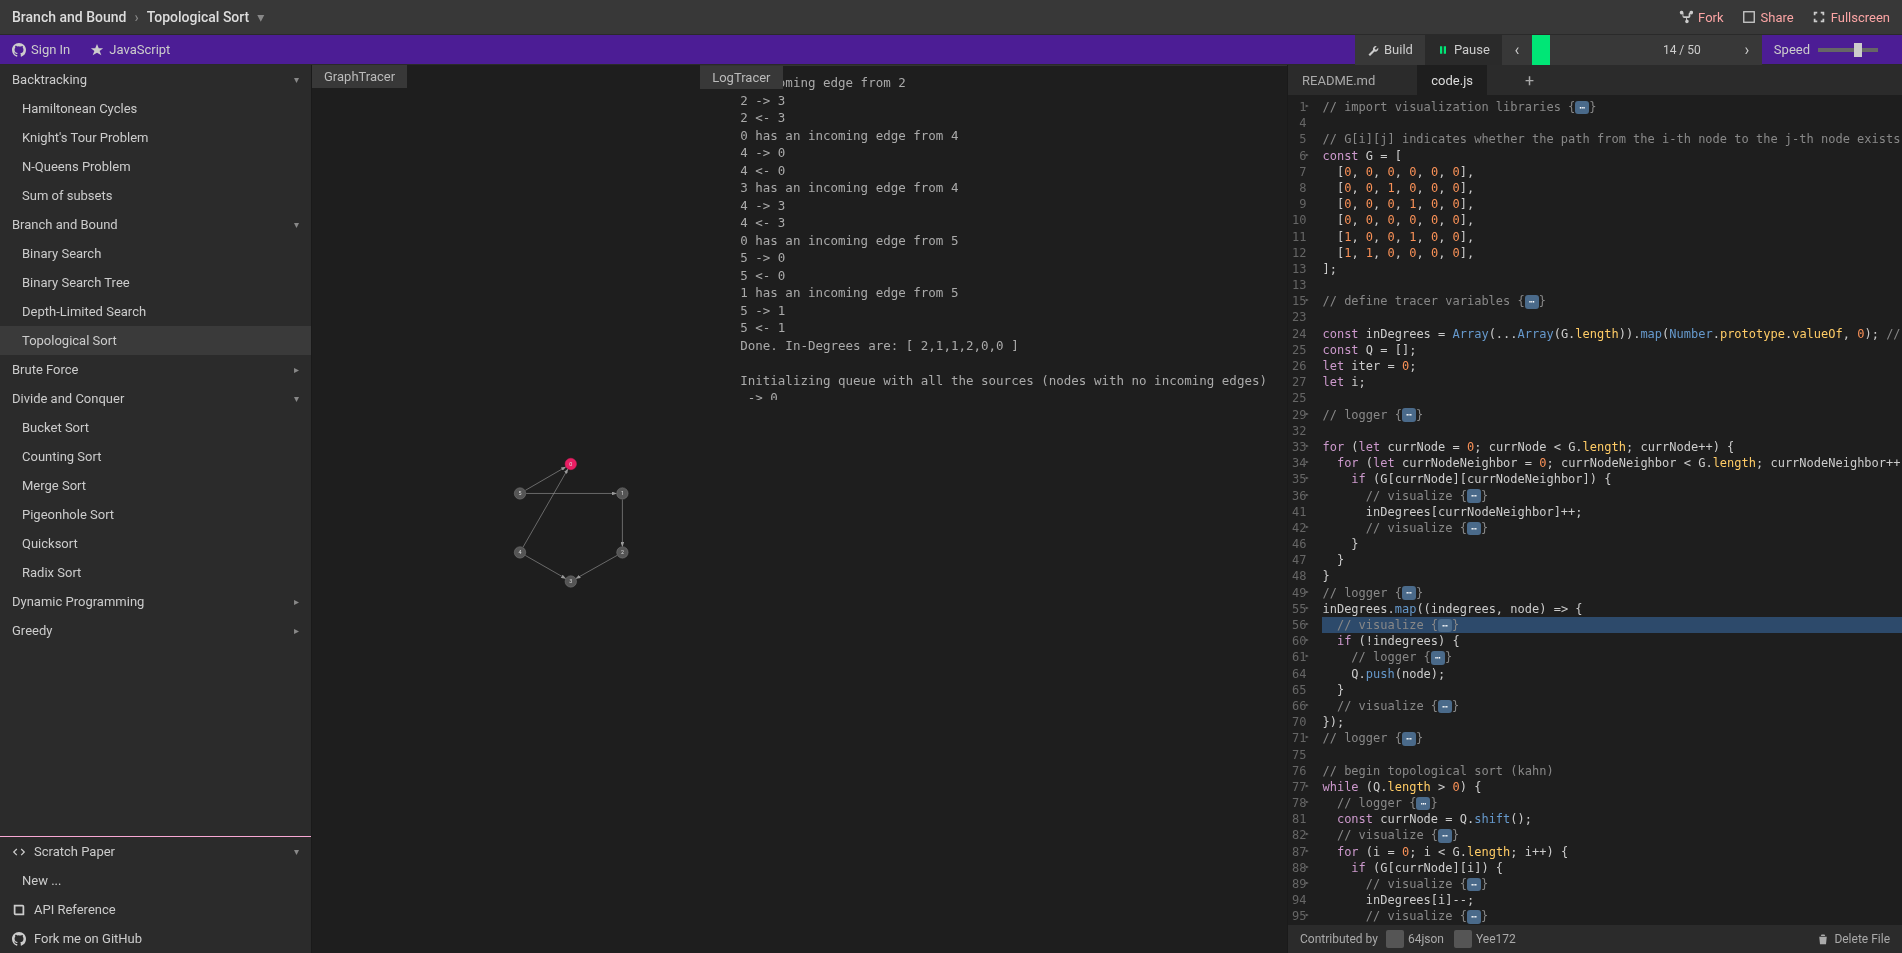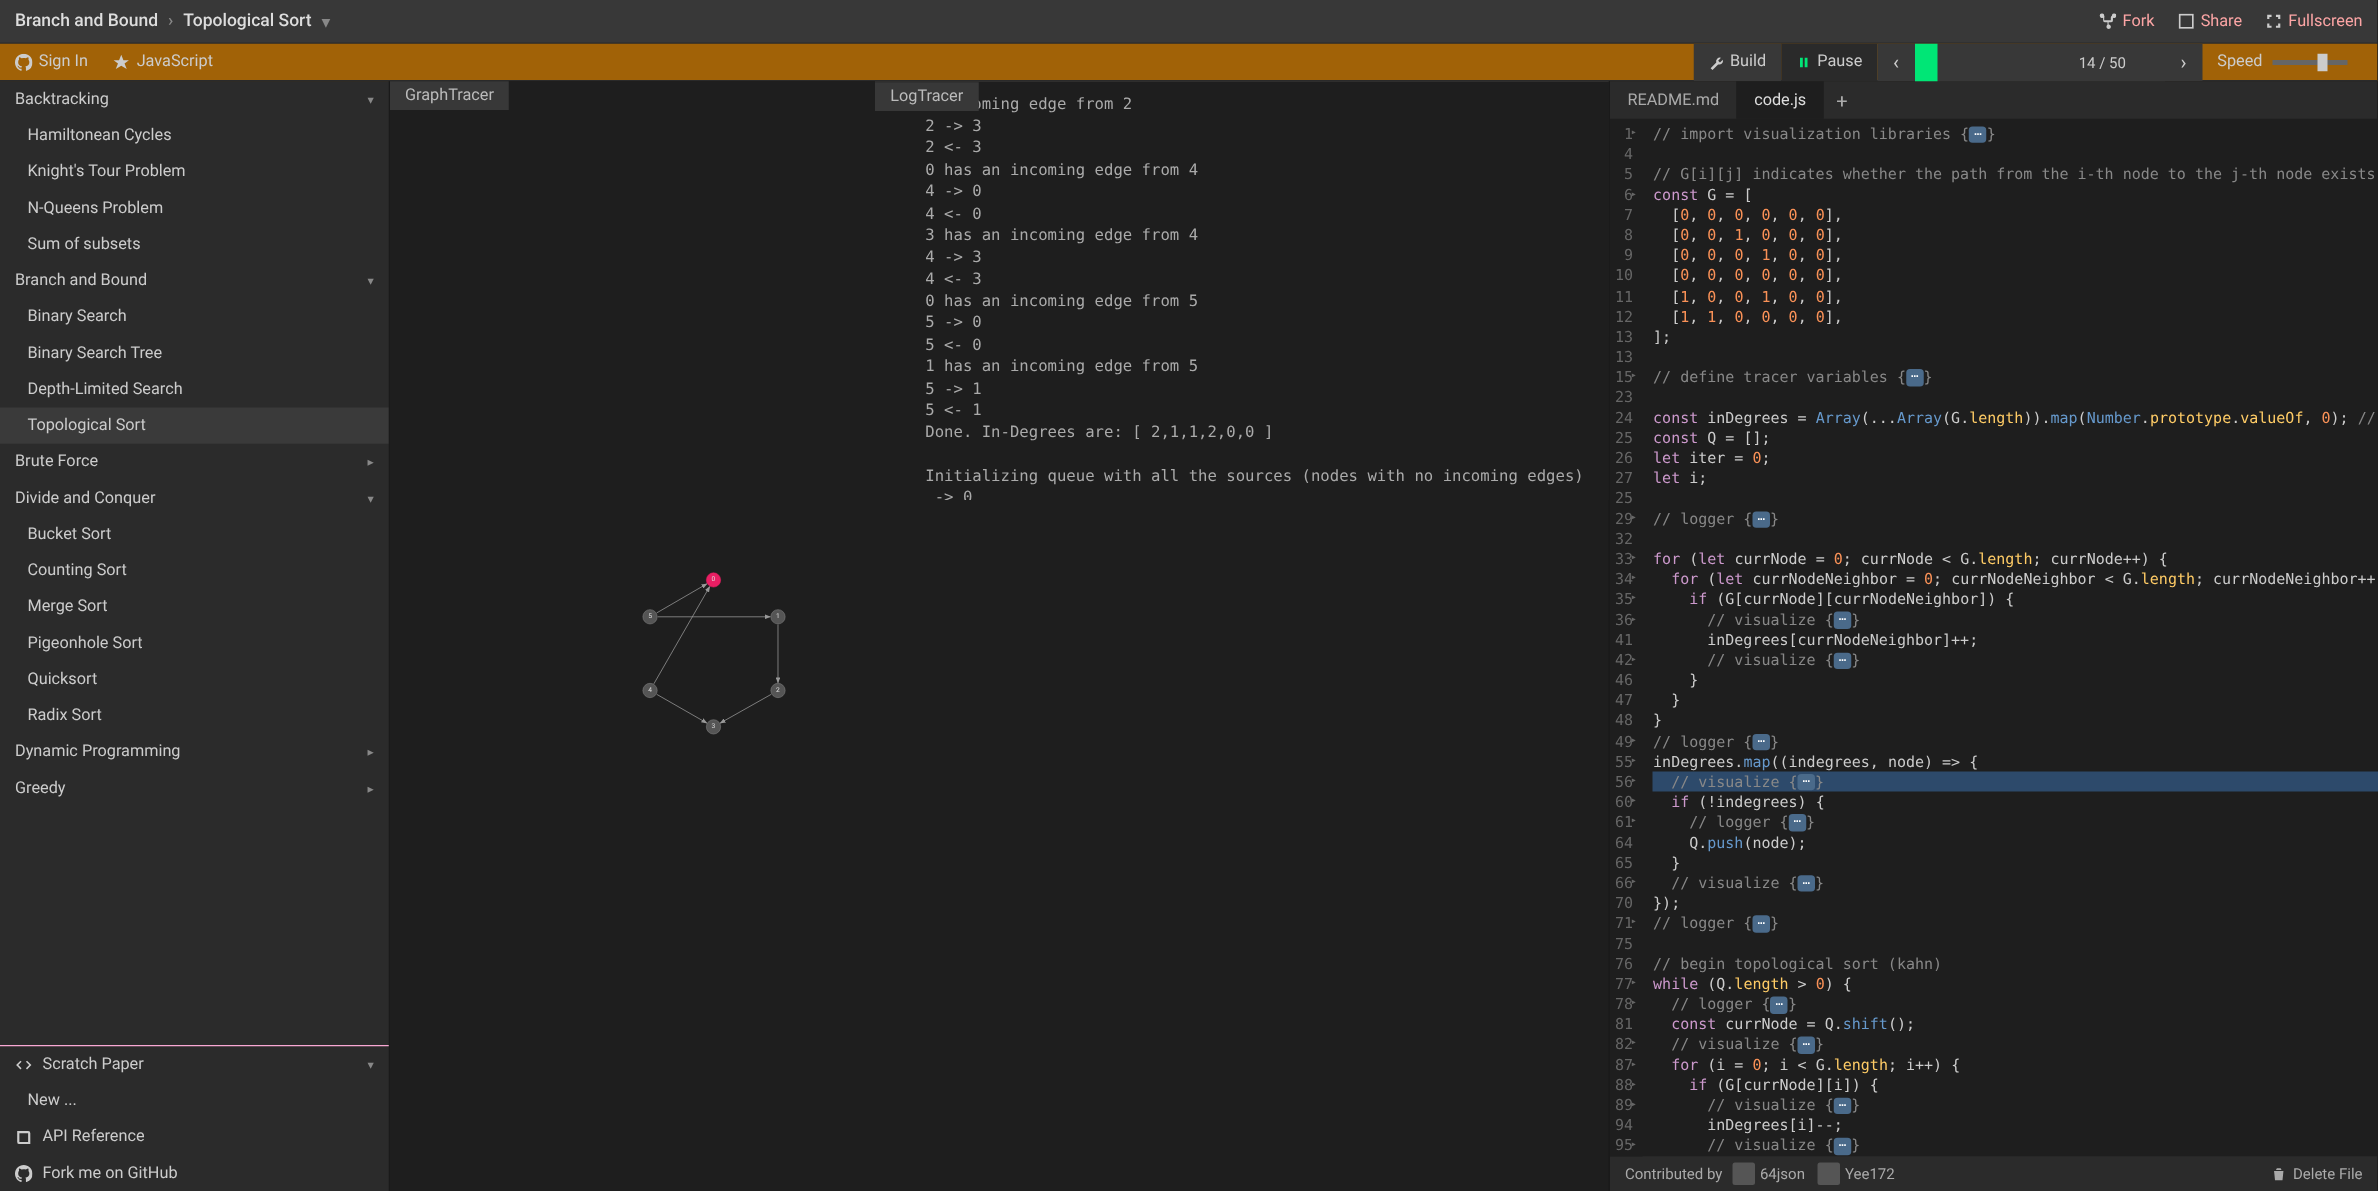--- a/index.html
+++ b/index.html
@@ -21,21 +21,21 @@
   border-bottom: 1px solid #2a2a2a;
 }
 .breadcrumb { display: flex; align-items: center; gap: 8px; font-size: 14px; font-weight: 500; color: #ddd; }
 .breadcrumb .chevron { color: #888; }
 .top-actions { display: flex; gap: 18px; font-size: 13px; color: #fca5a5; }
 .top-action { display: flex; align-items: center; gap: 5px; cursor: pointer; }
 .top-action svg { width: 14px; height: 14px; fill: #ccc; }
 
 .secondbar {
   height: 30px;
-  background: #a16207;
+  background: #4c1d95;
   display: flex;
   align-items: center;
   justify-content: space-between;
   padding: 0 12px;
   border-bottom: 1px solid #2a2a2a;
 }
 .secondbar-left { display: flex; align-items: center; gap: 20px; font-size: 13px; }
 .secondbar-left .link { display: flex; align-items: center; gap: 5px; cursor: pointer; color: #ccc; }
 .secondbar-left svg { width: 14px; height: 14px; fill: #ccc; }
 
@@ -88,21 +88,21 @@
 .graph-node.highlight { fill: #e91e63; stroke: #e91e63; }
 .graph-node-text { fill: #ddd; font-size: 13px; text-anchor: middle; dominant-baseline: central; }
 .graph-edge { stroke: #999; stroke-width: 1.5; fill: none; marker-end: url(#arrowhead); }
 
 .log-panel { height: 335px; background: #1e1e1e; border-top: 1px solid #333; position: relative; overflow-y: scroll; }
 .log-panel::-webkit-scrollbar { width: 10px; }
 .log-panel::-webkit-scrollbar-thumb { background: #555; }
 .log-content { padding: 8px 20px; padding-left: 40px; font-family: Consolas, Monaco, monospace; font-size: 12.5px; color: #aaa; line-height: 1.4; white-space: pre; }
 
 .right { width: 615px; background: #1e1e1e; display: flex; flex-direction: column; border-left: 1px solid #1a1a1a; }
-.editor-tabs { height: 30px; background: #2b2b2b; display: flex; align-items: center; }
+.editor-tabs { height: 30px; background: #2b2b2b; display: flex; align-items: center; gap: 28px; }
 .editor-tab { padding: 0 14px; height: 100%; display: flex; align-items: center; font-size: 13px; color: #aaa; cursor: pointer; }
 .editor-tab.active { background: #1e1e1e; color: #ddd; }
 .editor-tab-add { padding: 0 10px; cursor: pointer; color: #aaa; }
 .editor { flex: 1; overflow: auto; font-family: Consolas, Monaco, monospace; font-size: 12px; display: flex; position: relative; }
 .editor::-webkit-scrollbar { height: 10px; width: 10px;}
 .editor::-webkit-scrollbar-thumb { background: #555; }
 .gutter { background: #1e1e1e; color: #666; text-align: right; padding: 4px 8px 4px 4px; user-select: none; line-height: 1.35; flex-shrink: 0;}
 .gutter-line { position: relative; }
 .fold-marker { position: absolute; right: -3px; top: 2px; font-size: 8px; color: #666; }
 .code { padding: 4px 8px; line-height: 1.35; white-space: pre; flex: 1;}

